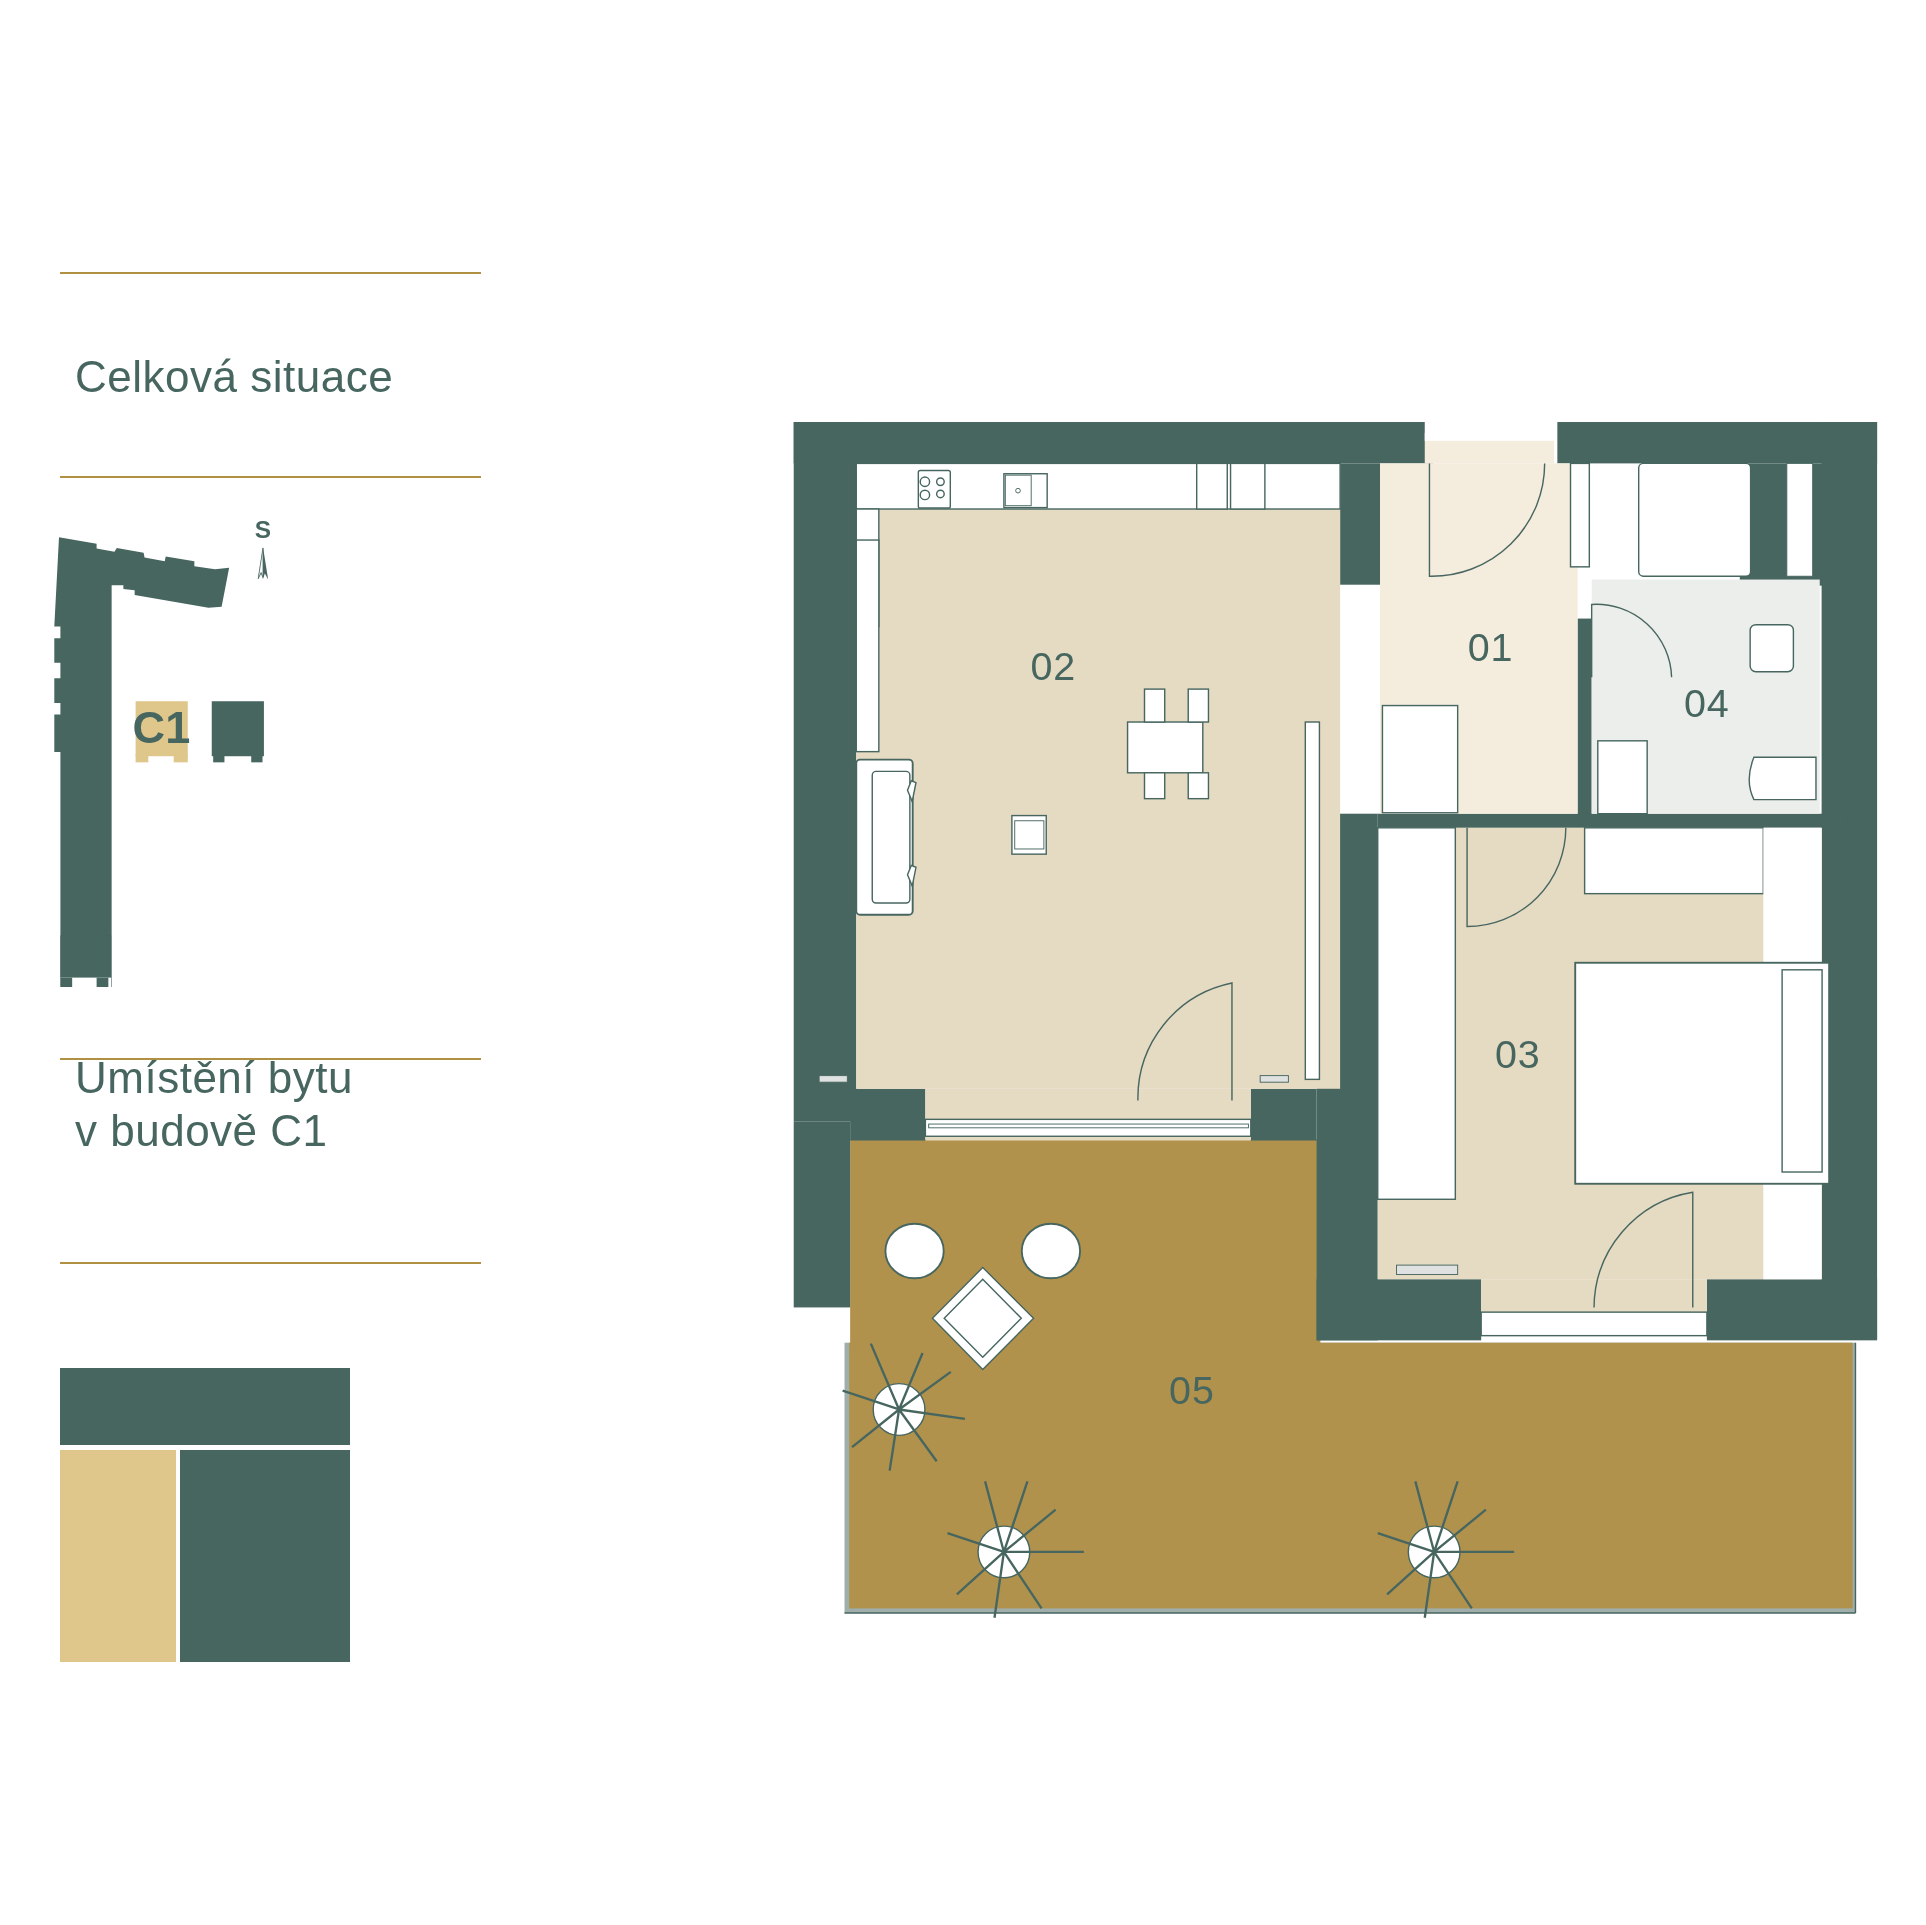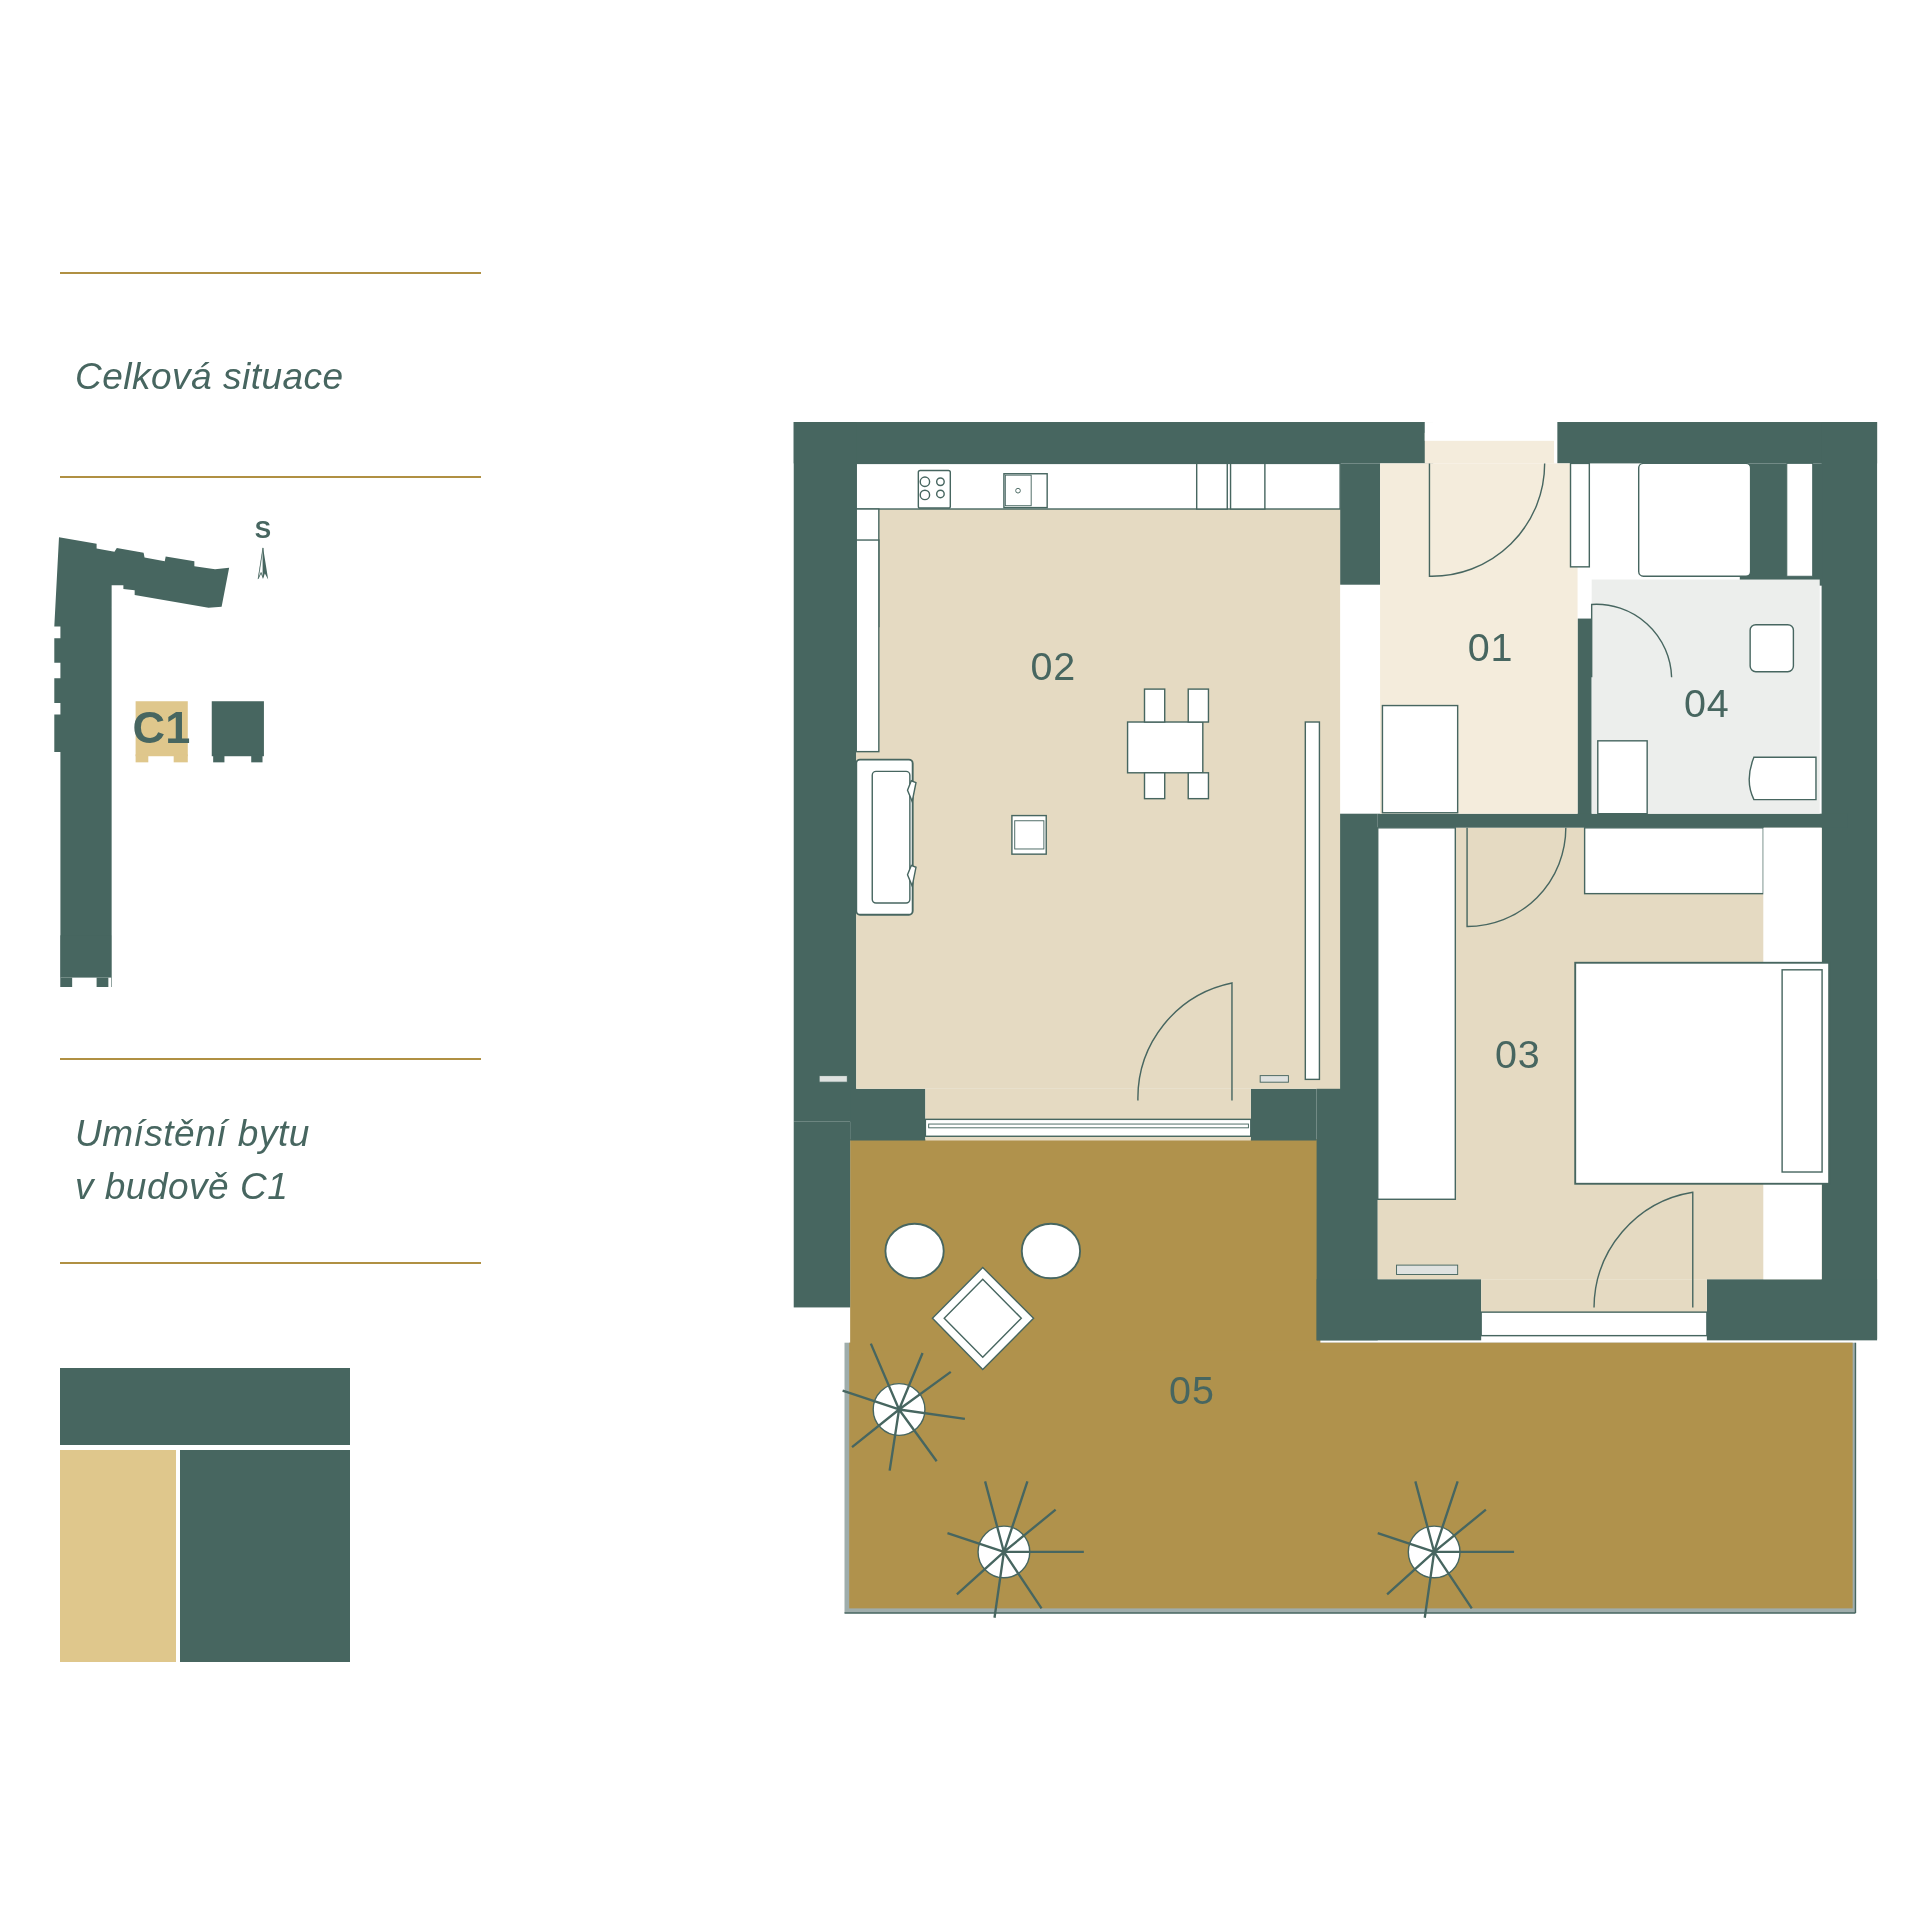--- a/index.html
+++ b/index.html
@@ -1,21 +1,21 @@
 <!DOCTYPE html>
 <html style="font-size:7.5px"><head>
 <meta charset="utf-8">
 <style>
   html, body { margin:0; padding:0; background:#ffffff; }
   body { width:1926px; height:1926px; position:relative; overflow:hidden;
          font-family:"Liberation Sans", "DejaVu Sans", sans-serif; }
   .sidebar { position:absolute; left:0; top:0; width:517px; height:1926px; }
   .rule { position:absolute; left:60px; width:421px; height:1.9px; background:#b09043; }
-  .heading { position:absolute; left:75px; color:#476660; font-size:37px;
-             line-height:53px; font-weight:normal; letter-spacing:0.5px; white-space:pre-line;font-style:italic; }
+  .heading { position:absolute; left:75px; color:#476660; font-size:44px;
+             line-height:53px; font-weight:normal; letter-spacing:0.5px; white-space:pre-line; }
   .site-map { position:absolute; left:47px; top:517px; width:447px; height:470px; }
   .legend { position:absolute; left:60px; top:1368px; width:292px; height:296px; }
   .legend .blk { position:absolute; }
   .plan { position:absolute; left:0; top:0; width:1926px; height:1926px; }
   .room-label { font-family:"Liberation Sans", "DejaVu Sans", sans-serif; font-size:84px;
                 fill:#476660; text-anchor:middle; letter-spacing:2px; }
   .c1-label { font-family:"Liberation Sans", "DejaVu Sans", sans-serif; font-weight:bold;
               font-size:96px; fill:#476660; text-anchor:middle; }
   .compass-label { font-family:"Liberation Sans", "DejaVu Sans", sans-serif; font-weight:bold;
                    font-size:52px; fill:#476660; text-anchor:middle; }
@@ -50,21 +50,21 @@
     </g>
 
     <g>
       <text class="compass-label" x="459" y="45">S</text>
       <path d="M459,64 L448,133 L455,120 L459,132 L463,120 L470,133 Z" fill="#476660"></path>
       <path d="M459,66 L449,131 L455,118 L459,128 Z" fill="#ffffff" stroke="#476660" stroke-width="1.5"></path>
     </g>
   </svg>
 
   <div class="rule" style="top:1058px"></div>
-  <div class="heading" style="top:1107px">Umístění bytu
+  <div class="heading" style="top:1051px">Umístění bytu
 v budově C1</div>
   <div class="rule" style="top:1262px"></div>
 
   <div class="legend">
     <div class="blk" style="left:0;top:0;width:290px;height:77px;background:#476660"></div>
     <div class="blk" style="left:0;top:82px;width:116px;height:212px;background:#dfc78c"></div>
     <div class="blk" style="left:120px;top:82px;width:170px;height:212px;background:#476660"></div>
   </div>
 </div>
 

